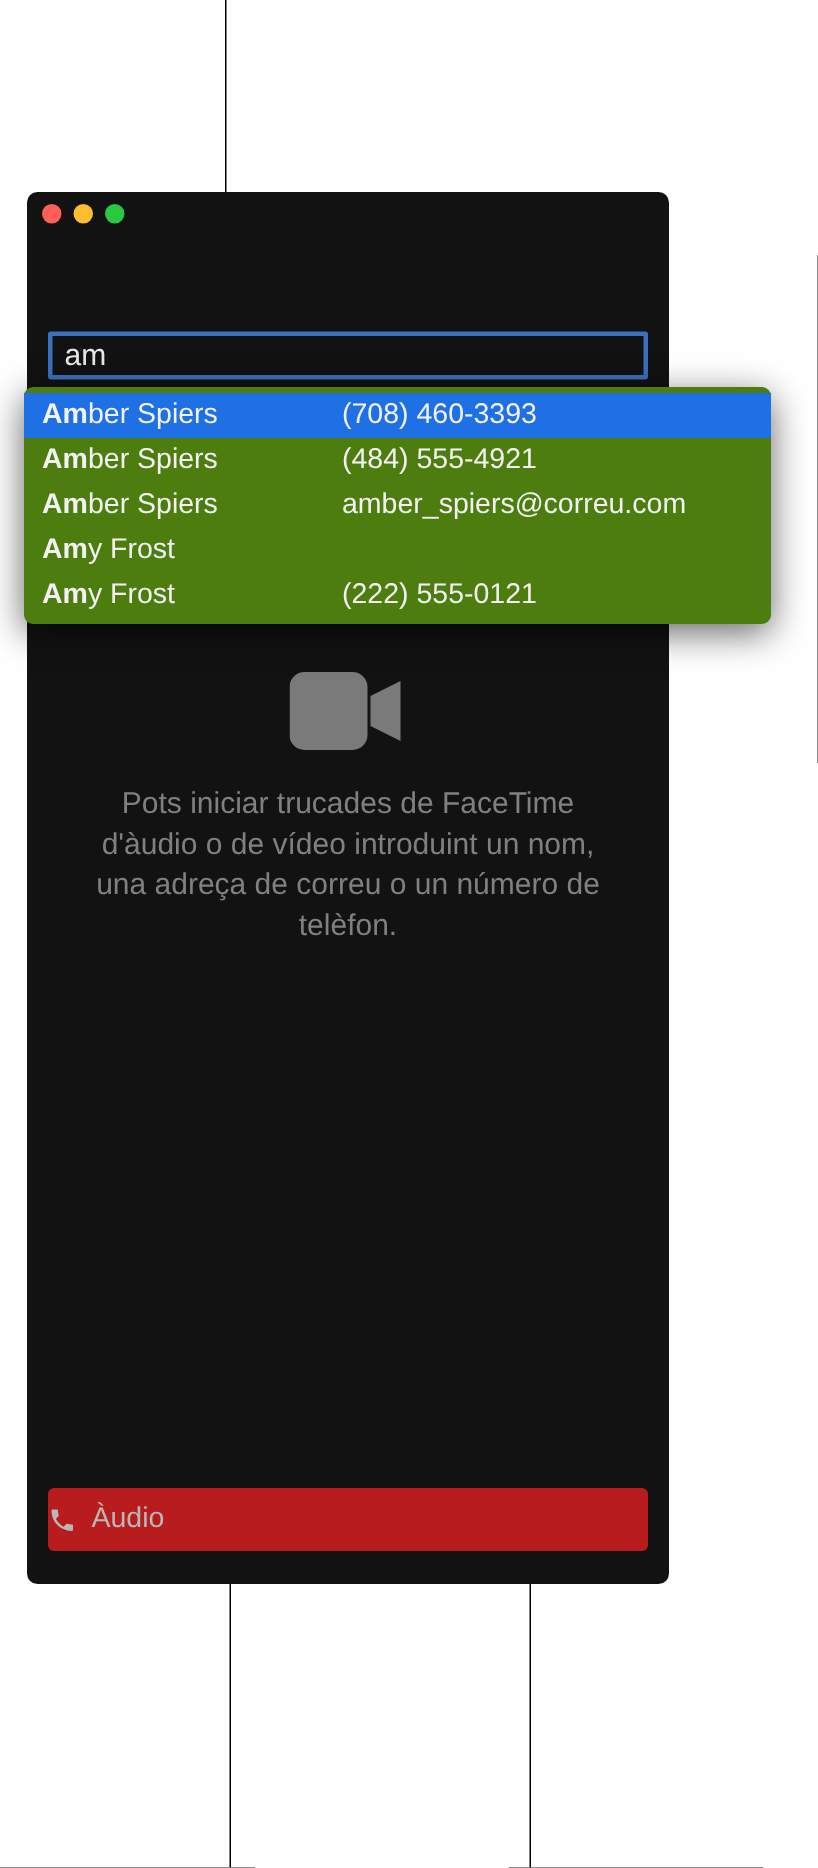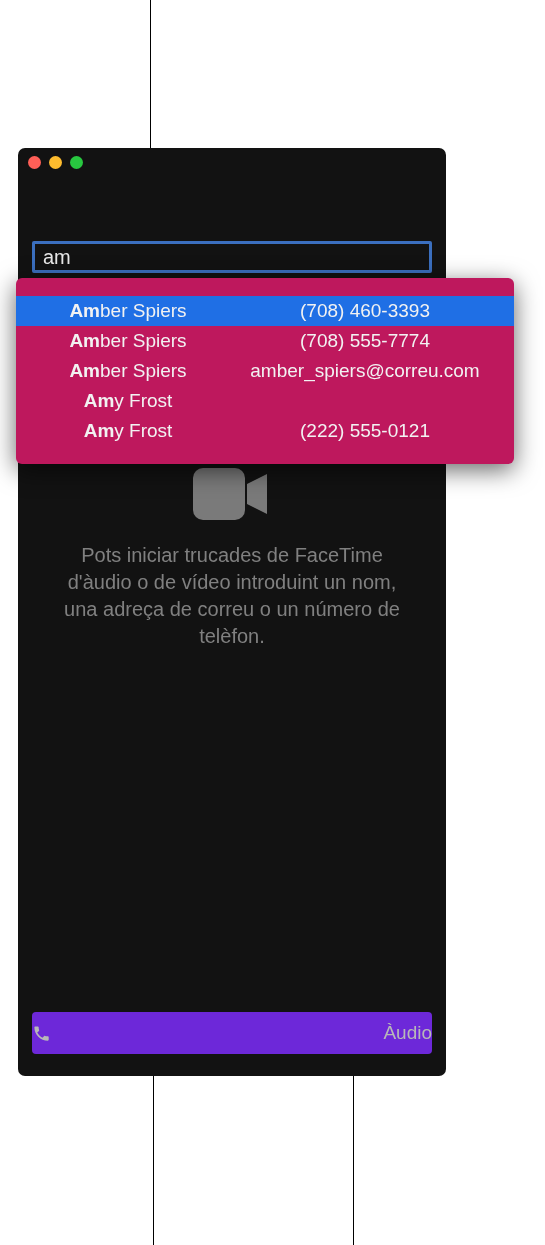--- a/index.html
+++ b/index.html
@@ -21,21 +21,20 @@
       width: 430px;
       height: 930px;
     }
     .window {
       width: 428px;
       height: 928px;
       background: #121212;
       border-radius: 7px;
       position: relative;
       overflow: visible;
-      margin-top: 20px;
     }
     .title-bar {
       height: 28px;
       display: flex;
       align-items: center;
       padding-left: 10px;
       gap: 8px;
     }
     .traffic-dot {
       width: 13px;
@@ -60,26 +59,25 @@
       border-radius: 2px;
     }
     .search-input::placeholder {
       color: #888;
     }
     .dropdown {
       position: absolute;
       left: -2px;
       top: 130px;
       width: 498px;
-      background: #be185d;
+      background: #4d7c0f;
       border-radius: 6px;
       box-shadow: 0 6px 24px rgba(0,0,0,0.6);
-      padding: 18px 0;
+      padding: 4px 0;
       z-index: 10;
-      text-align: center;
     }
     .dropdown-row {
       display: flex;
       height: 30px;
       align-items: center;
       padding: 0 12px;
       color: #f2f2f2;
       font-size: 19px;
       cursor: pointer;
     }
@@ -118,28 +116,28 @@
       position: absolute;
       bottom: 22px;
       left: 14px;
       right: 14px;
       display: flex;
       gap: 12px;
     }
     .ft-button {
       flex: 1;
       height: 42px;
-      background: #6d28d9;
+      background: #b91c1c;
       border: none;
       border-radius: 4px;
       color: #b8b8b8;
       font-size: 19px;
       display: flex;
       align-items: center;
-      justify-content: space-between;
+      justify-content: flex-start;
       gap: 10px;
       cursor: pointer;
     }
     .ft-button .btn-icon {
       display: inline-flex;
     }
     
     .pointer {
       position: absolute;
       width: 1px;
@@ -181,21 +179,21 @@
     </div>
 
     <div class="dropdown" id="dropdown">
 
     <div class="dropdown-row selected">
           <div class="dd-name"><span class="match">Am</span><span>ber Spiers</span></div>
           <div class="dd-contact">(708) 460-3393</div>
         </div>
         <div class="dropdown-row">
           <div class="dd-name"><span class="match">Am</span><span>ber Spiers</span></div>
-          <div class="dd-contact">(708) 555-7774</div>
+          <div class="dd-contact">(484) 555-4921</div>
         </div>
         <div class="dropdown-row">
           <div class="dd-name"><span class="match">Am</span><span>ber Spiers</span></div>
           <div class="dd-contact">amber_spiers@correu.com</div>
         </div>
         <div class="dropdown-row">
           <div class="dd-name"><span class="match">Am</span><span>y Frost</span></div>
         </div>
         <div class="dropdown-row">
           <div class="dd-name"><span class="match">Am</span><span>y Frost</span></div>

